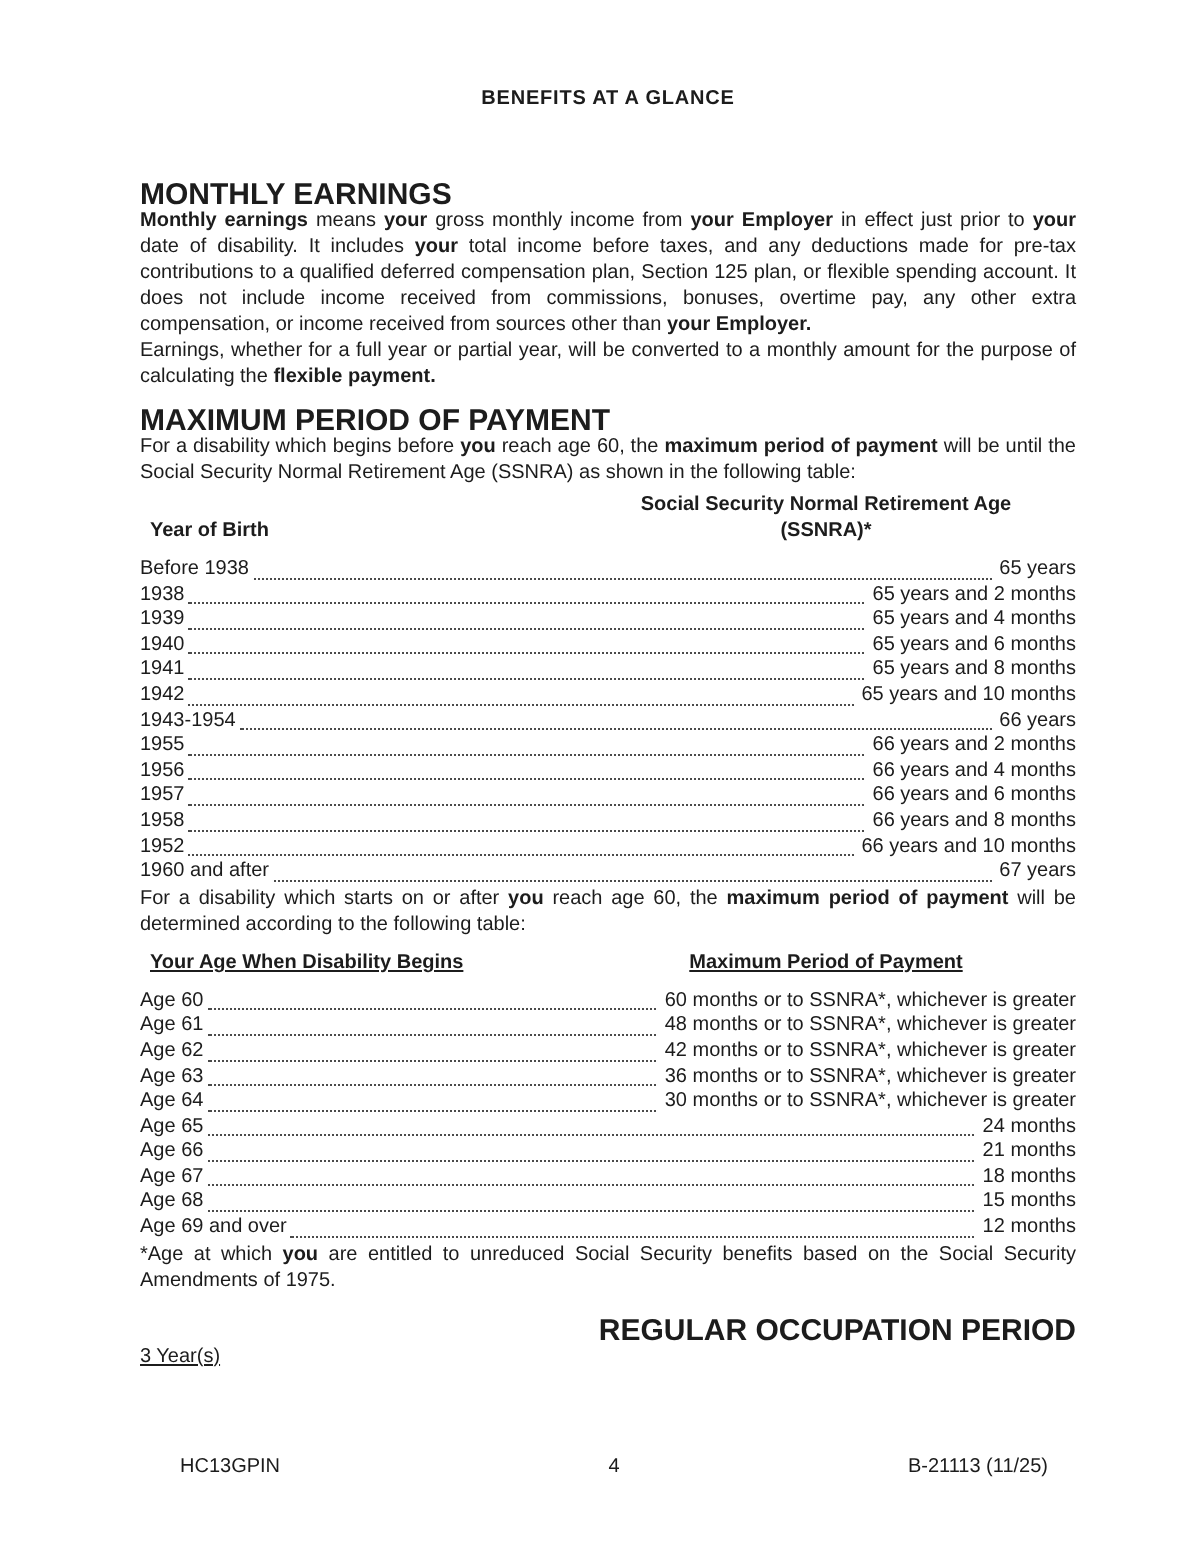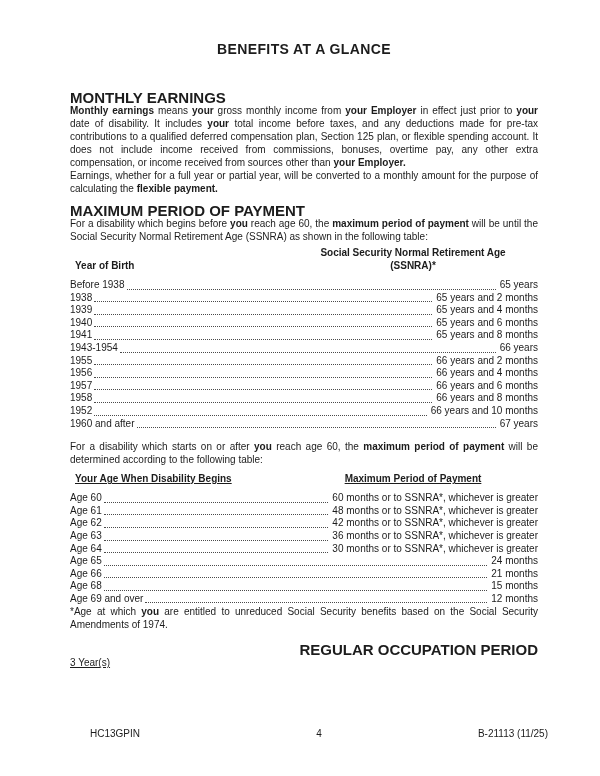--- a/index.html
+++ b/index.html
@@ -13,21 +13,21 @@
     color: #1c1c1c;
     font-family: "Liberation Sans", sans-serif;
     font-size: 10px;
     line-height: 13px;
     padding: 41px 62px 0 70px;
     overflow: hidden;
   }
   .doc-title {
     text-align: center;
     font-weight: bold;
-    font-size: 14px;
+    font-size: 10px;
     line-height: 17px;
     letter-spacing: 0.4px;
     margin: 0;
   }
   .sec-heading {
     font-weight: bold;
     margin: 0;
   }
   .mt-first { margin-top: 33px; }
   .mt-para  { margin-top: 11px; }
@@ -61,21 +61,21 @@
     min-width: 16px;
     border-bottom: 1.3px dotted #4a4a4a;
     margin: 0 4px 2px 2px;
     height: 1px;
   }
   .footnote { margin-top: 5px; text-align: left; }
   .occ-text { margin: 0; text-decoration: underline; }
   .footer {
     position: absolute;
     left: 70px;
-    right: 52px;
+    right: 76px;
     top: 727px;
     display: flex;
     align-items: center;
     padding-left: 20px;
   }
   .footer .f-left  { flex: 1; text-align: left; }
   .footer .f-center{ flex: 0 0 auto; text-align: center; }
   .footer .f-right { flex: 1; text-align: right; }
 </style>
 </head>
@@ -119,20 +119,25 @@
         <span class="tlabel">1940</span>
         <span class="leader"></span>
         <span class="tvalue">65 years and 6 months</span>
       </div>
     <div class="trow">
         <span class="tlabel">1941</span>
         <span class="leader"></span>
         <span class="tvalue">65 years and 8 months</span>
       </div>
     <div class="trow">
+        <span class="tlabel">1942</span>
+        <span class="leader"></span>
+        <span class="tvalue">65 years and 10 months</span>
+      </div>
+    <div class="trow">
         <span class="tlabel">1943-1954</span>
         <span class="leader"></span>
         <span class="tvalue">66 years</span>
       </div>
     <div class="trow">
         <span class="tlabel">1955</span>
         <span class="leader"></span>
         <span class="tvalue">66 years and 2 months</span>
       </div>
     <div class="trow">
@@ -155,21 +160,21 @@
         <span class="leader"></span>
         <span class="tvalue">66 years and 10 months</span>
       </div>
     <div class="trow">
         <span class="tlabel">1960 and after</span>
         <span class="leader"></span>
         <span class="tvalue">67 years</span>
       </div>
   </div>
 
-  <p class="body-par mt-para" style="margin-top:10px;"><span>For a disability which starts on or after </span><b>you</b><span> reach age 60, the </span><b>maximum period of payment</b><span> will be determined according to the following table:</span></p>
+  <p class="body-par mt-para" style="margin-top:0;"><span>For a disability which starts on or after </span><b>you</b><span> reach age 60, the </span><b>maximum period of payment</b><span> will be determined according to the following table:</span></p>
 
   <div class="thead thead2">
     <span class="th-left">Your Age When Disability Begins</span>
     <span class="th-right">Maximum Period of Payment</span>
   </div>
   <div class="tbody">
     <div class="trow">
         <span class="tlabel">Age 60</span>
         <span class="leader"></span>
         <span class="tvalue">60 months or to SSNRA*, whichever is greater</span>
@@ -198,32 +203,37 @@
         <span class="tlabel">Age 65</span>
         <span class="leader"></span>
         <span class="tvalue">24 months</span>
       </div>
     <div class="trow">
         <span class="tlabel">Age 66</span>
         <span class="leader"></span>
         <span class="tvalue">21 months</span>
       </div>
     <div class="trow">
+        <span class="tlabel">Age 67</span>
+        <span class="leader"></span>
+        <span class="tvalue">18 months</span>
+      </div>
+    <div class="trow">
         <span class="tlabel">Age 68</span>
         <span class="leader"></span>
         <span class="tvalue">15 months</span>
       </div>
     <div class="trow">
         <span class="tlabel">Age 69 and over</span>
         <span class="leader"></span>
         <span class="tvalue">12 months</span>
       </div>
   </div>
 
-  <p class="body-par footnote"><span>*Age at which </span><b>you</b><span> are entitled to unreduced Social Security benefits based on the Social Security Amendments of 1974.</span></p>
+  <p class="body-par footnote"><span>*Age at which </span><b>you</b><span> are entitled to unreduced Social Security benefits based on the Social Security Amendments of 1975.</span></p>
 
   <h2 class="sec-heading" style="margin-top:12px;text-align:right;">REGULAR OCCUPATION PERIOD</h2>
   <p class="occ-text">3 Year(s)</p>
 
   <div class="footer">
     <span class="f-left">HC13GPIN</span>
     <span class="f-center">4</span>
     <span class="f-right">B-21113 (11/25)</span>
   </div>
 

